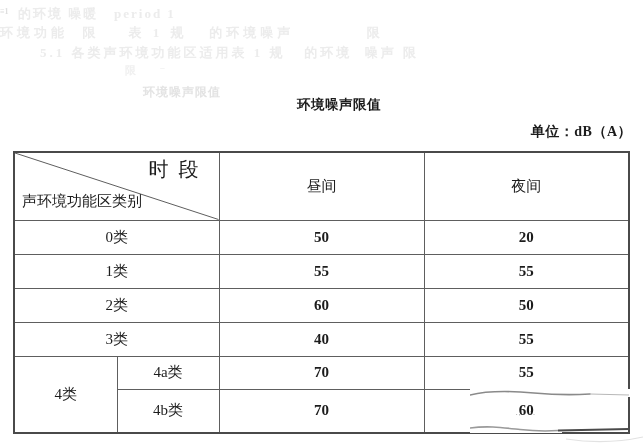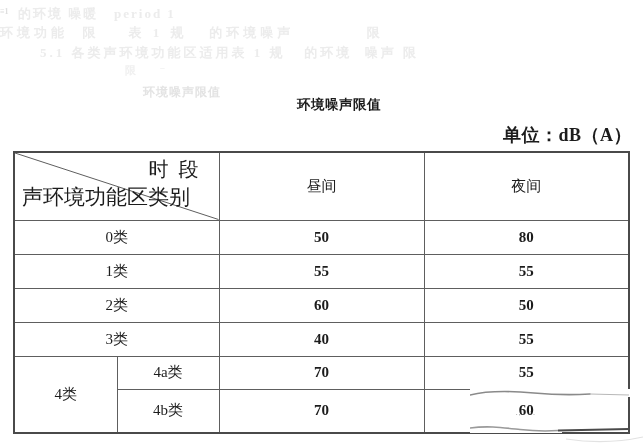--- a/index.html
+++ b/index.html
@@ -26,40 +26,40 @@
   #ghost-line4{left:125px;top:63px;font-size:11px;letter-spacing:6px;color:#f0f0f0;}
   #ghost-title{left:143px;top:84px;font-size:12px;color:#e3e3e3;letter-spacing:1px;}
   #title-artifact{left:269px;top:100px;font-size:8px;color:#dedede;font-weight:bold;}
   
   #doc-title{
     position:absolute;left:297px;top:96px;
     font-size:13.5px;font-weight:bold;letter-spacing:0.5px;
   }
   #unit-label{
     position:absolute;right:12px;top:123px;
-    font-size:18px;font-weight:bold;letter-spacing:0.5px;
+    font-size:14px;font-weight:bold;letter-spacing:0.5px;
   }
   
   #limits-table{
     position:absolute;left:13px;top:151px;
     width:615px;
     border-collapse:collapse;table-layout:fixed;
     border:2px solid #4a4a4a;
   }
   #limits-table td{
     border:1px solid #5e5e5e;
     text-align:center;vertical-align:middle;
     font-size:15px;padding:0;
     overflow:hidden;
   }
   td.diag-cell{position:relative;}
   .diag-wrap{position:absolute;inset:0;}
   .diag-wrap svg{position:absolute;inset:0;width:100%;height:100%;display:block;}
   .diag-top{position:absolute;top:3px;right:20px;font-size:20px;white-space:pre;}
-  .diag-bottom{position:absolute;left:7px;bottom:9px;font-size:21px;}
+  .diag-bottom{position:absolute;left:7px;bottom:9px;font-size:15px;}
   .num{font-size:14.5px;font-weight:bold;}
   
   #smudge-overlay{
     position:absolute;left:470px;top:382px;width:174px;height:64px;
     pointer-events:none;z-index:5;
   }
   #speck-artifact{
     position:absolute;left:516px;top:409px;
     font-size:6px;color:#6f6f6f;letter-spacing:1.5px;
     z-index:6;pointer-events:none;
@@ -100,21 +100,21 @@
           <span class="diag-top">时  段</span>
           <span class="diag-bottom">声环境功能区类别</span>
         </div>
       </td>
       <td>昼间</td>
       <td>夜间</td>
     </tr>
     <tr style="height:34px">
       <td colspan="2">0类</td>
       <td class="num">50</td>
-      <td class="num">80</td>
+      <td class="num">20</td>
     </tr>
     <tr style="height:34px">
       <td colspan="2">1类</td>
       <td class="num">55</td>
       <td class="num">55</td>
     </tr>
     <tr style="height:34px">
       <td colspan="2">2类</td>
       <td class="num">60</td>
       <td class="num">50</td>

